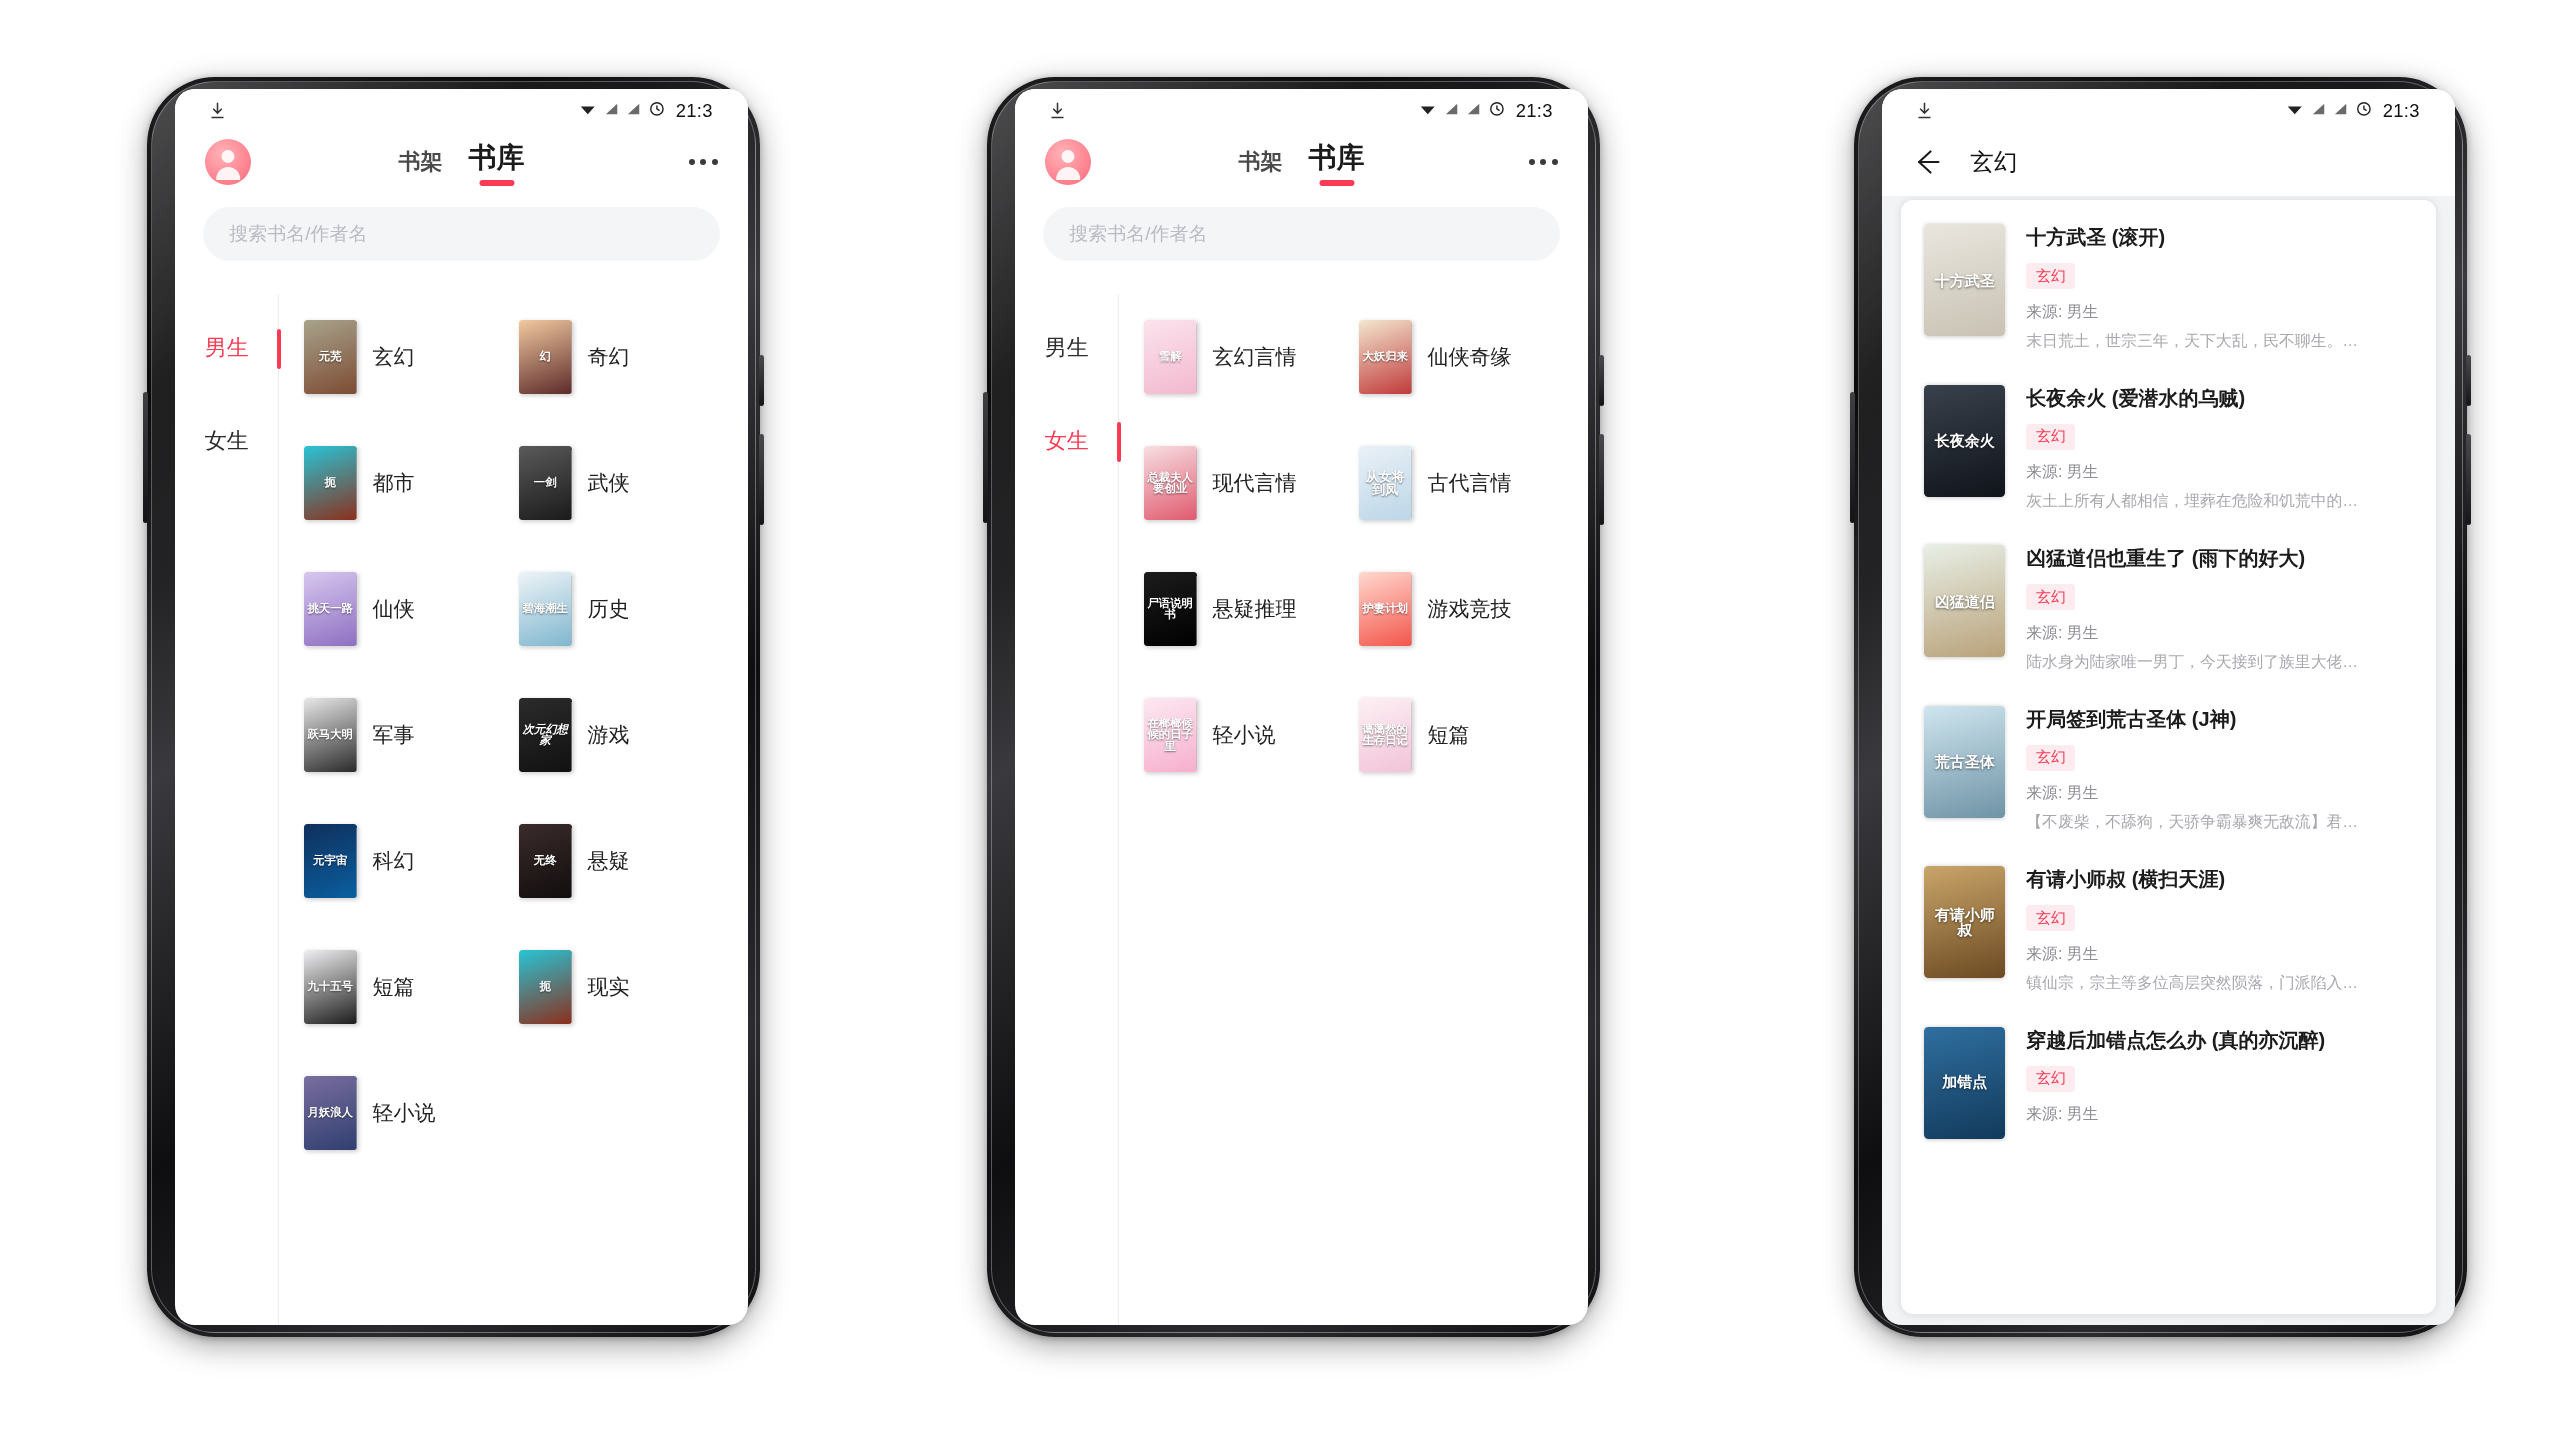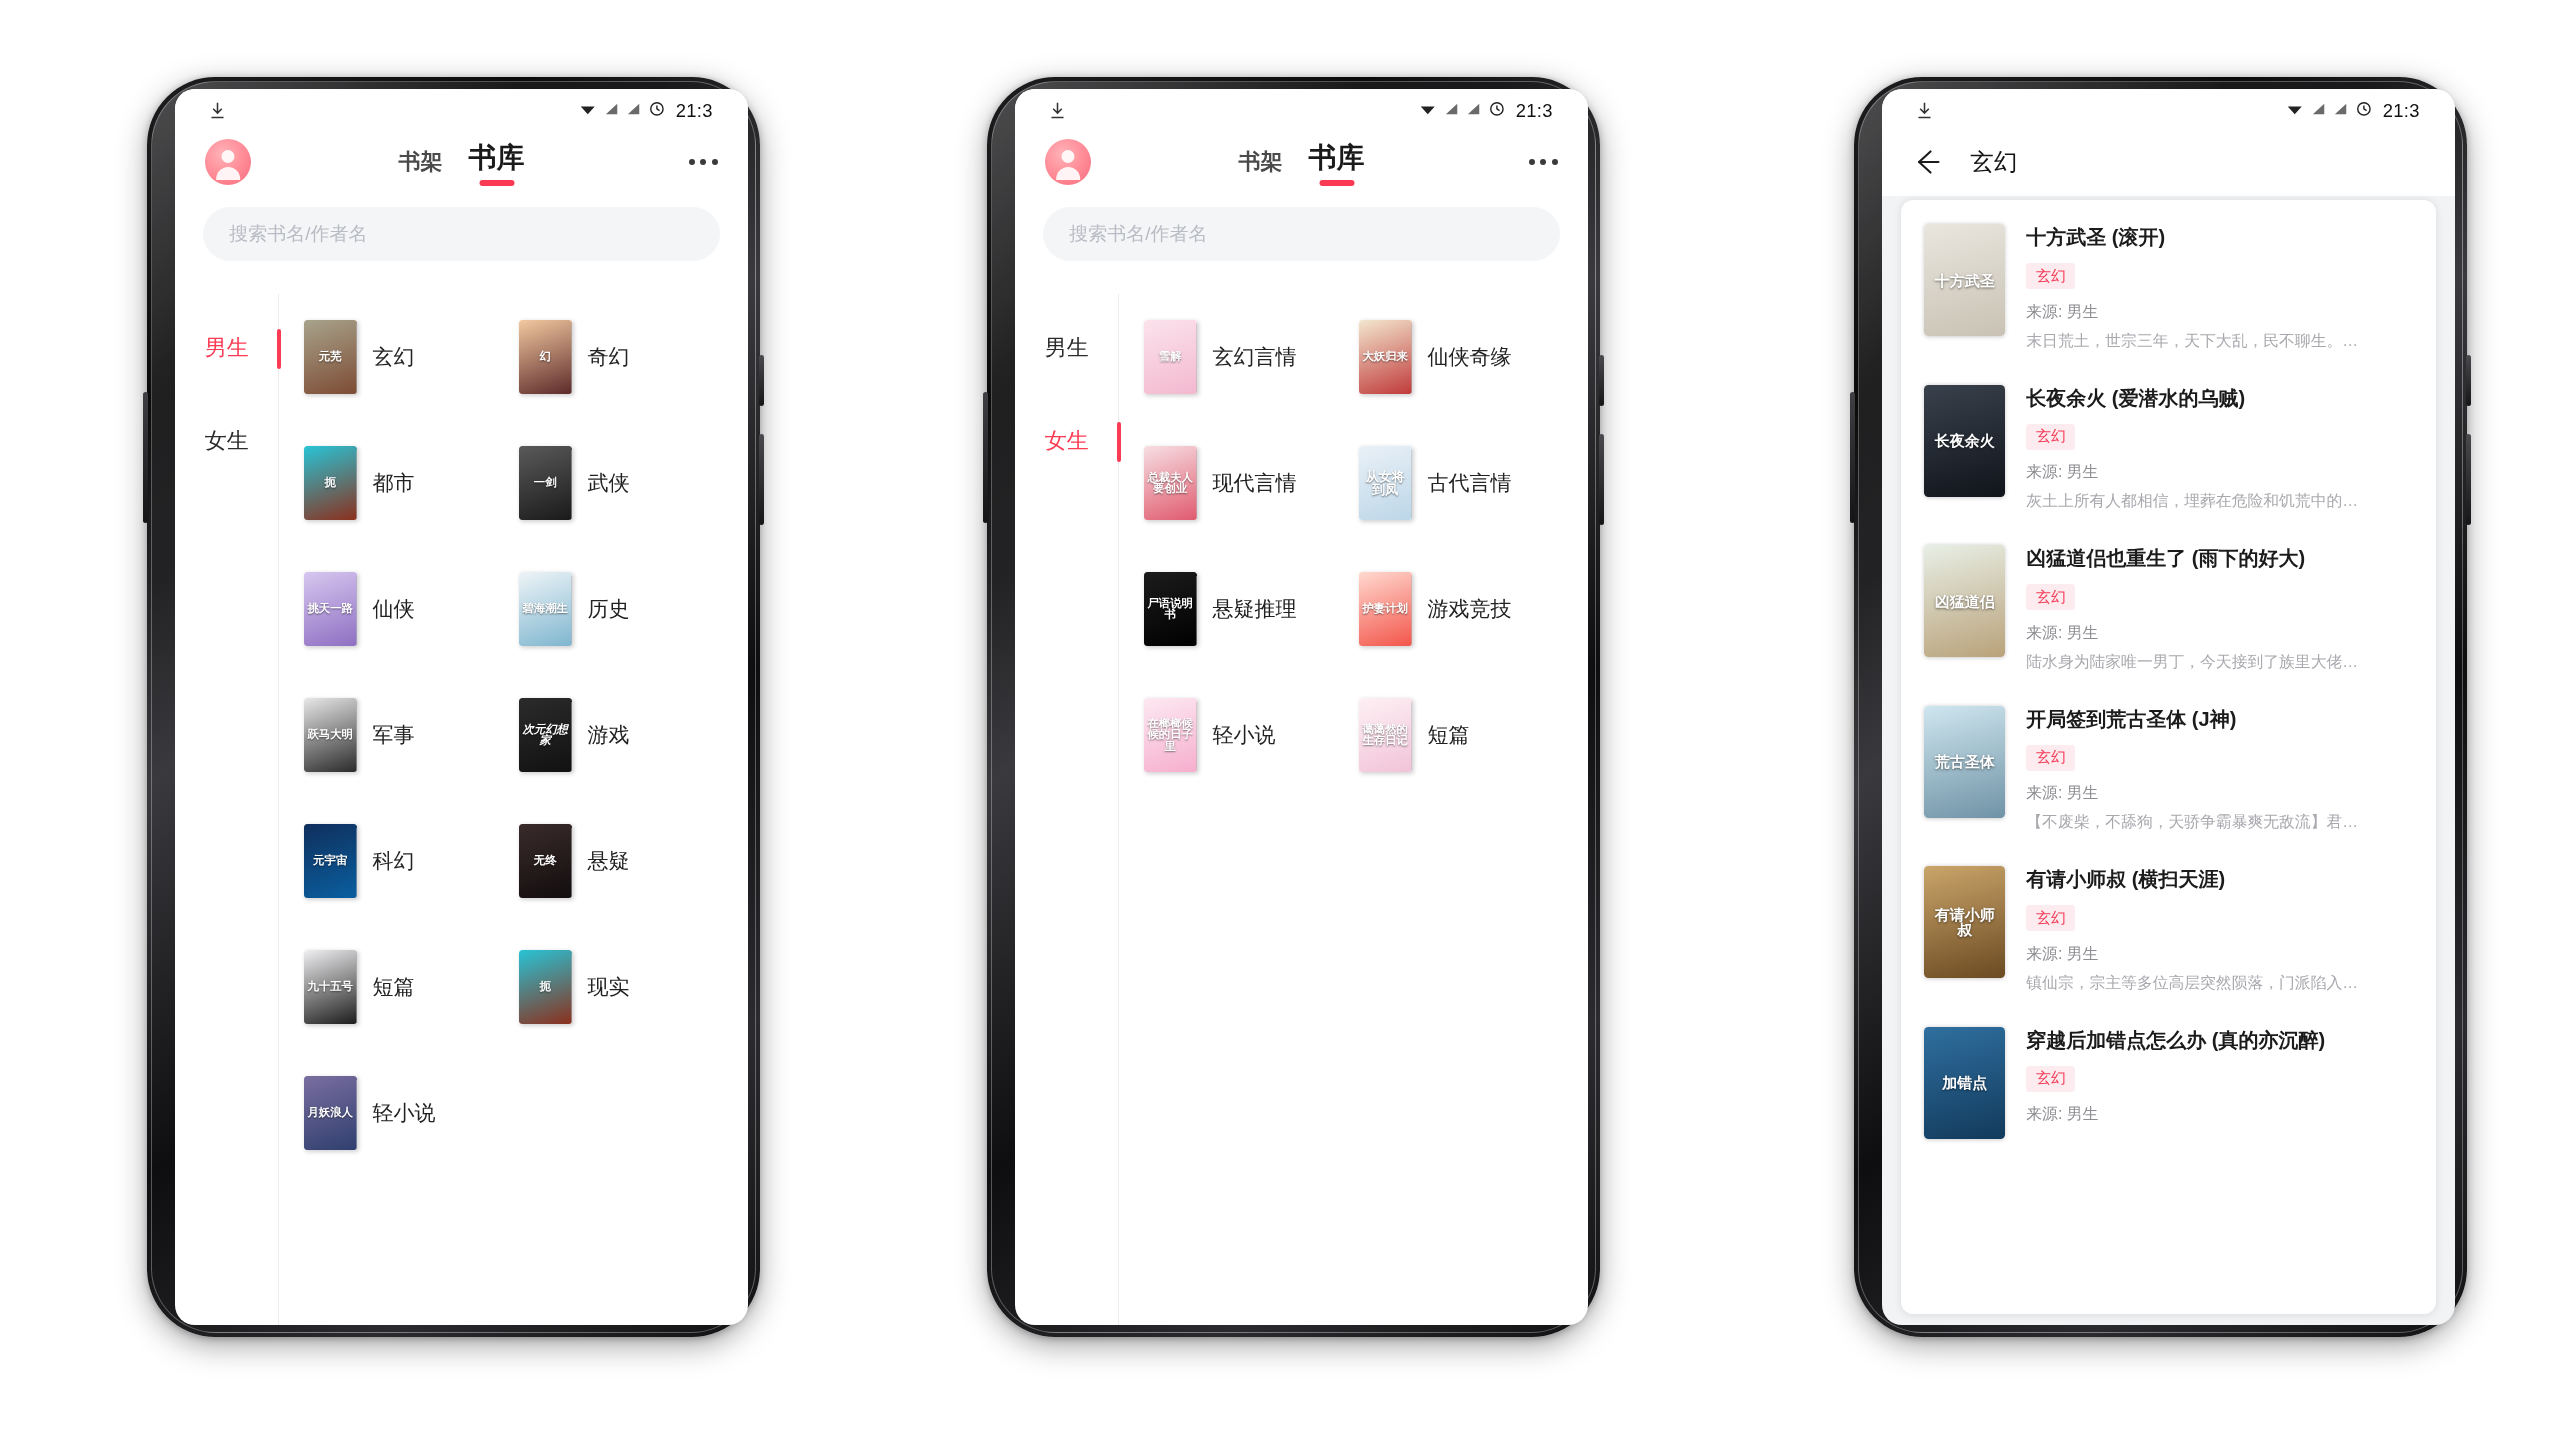--- a/index.html
+++ b/index.html
@@ -536,21 +536,21 @@
               <span class="art" style="font-size: 15px; padding: 3.5px; text-shadow: rgba(0, 0, 0, 0.55) 0px 0.9px 2.6px;">有请小师叔</span>
             </div>
             <div class="book-info">
               <div class="book-title">有请小师叔 (横扫天涯)</div>
               <div><span class="tag">玄幻</span></div>
               <div class="book-src">来源: 男生</div>
               <div class="book-desc">镇仙宗，宗主等多位高层突然陨落，门派陷入…</div>
             </div>
           </div>
           <div class="book-row">
-            <div class="book-cover" style="background: linear-gradient(165deg, rgb(47, 111, 159) 0%, rgb(18, 58, 92) 100%);">
+            <div class="book-cover" style="background: linear-gradient(165deg, rgb(47, 111, 159) 0%, rgb(18, 58, 92) 100%); font-family: Liberation Serif, serif;">
               <span class="art" style="font-size: 15px; padding: 3.5px; text-shadow: rgba(0, 0, 0, 0.55) 0px 0.9px 2.6px;">加错点</span>
             </div>
             <div class="book-info">
               <div class="book-title">穿越后加错点怎么办 (真的亦沉醉)</div>
               <div><span class="tag">玄幻</span></div>
               <div class="book-src">来源: 男生</div>
               <div class="book-desc"></div>
             </div>
           </div>
         </div>

